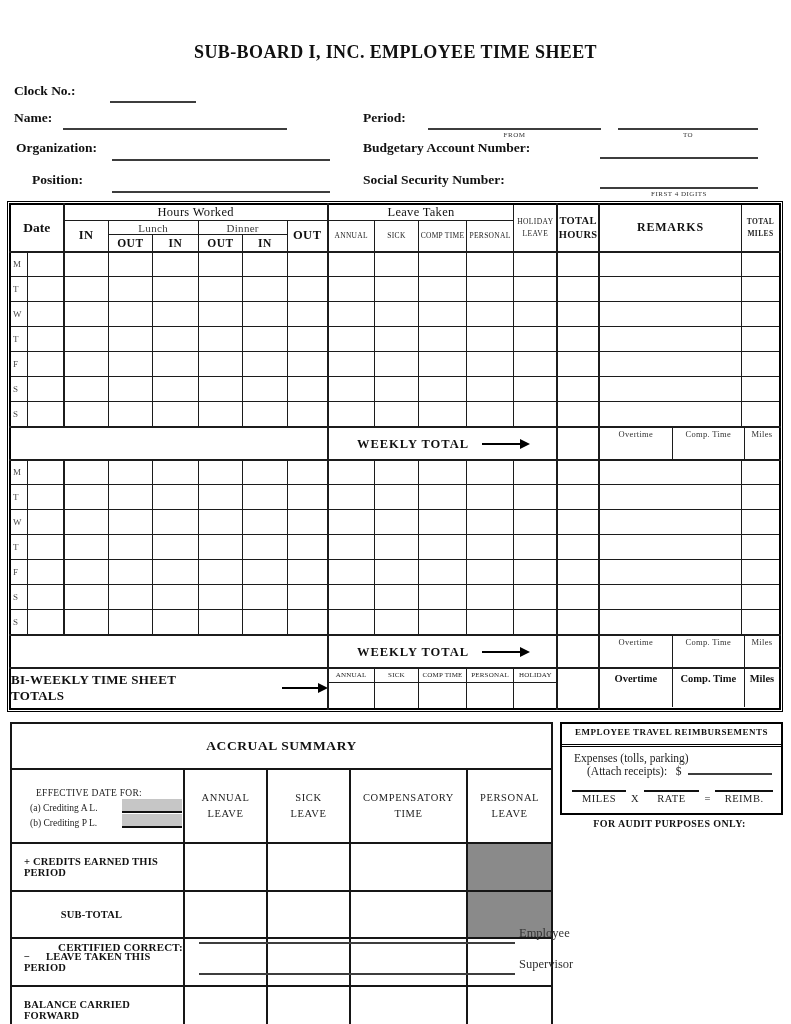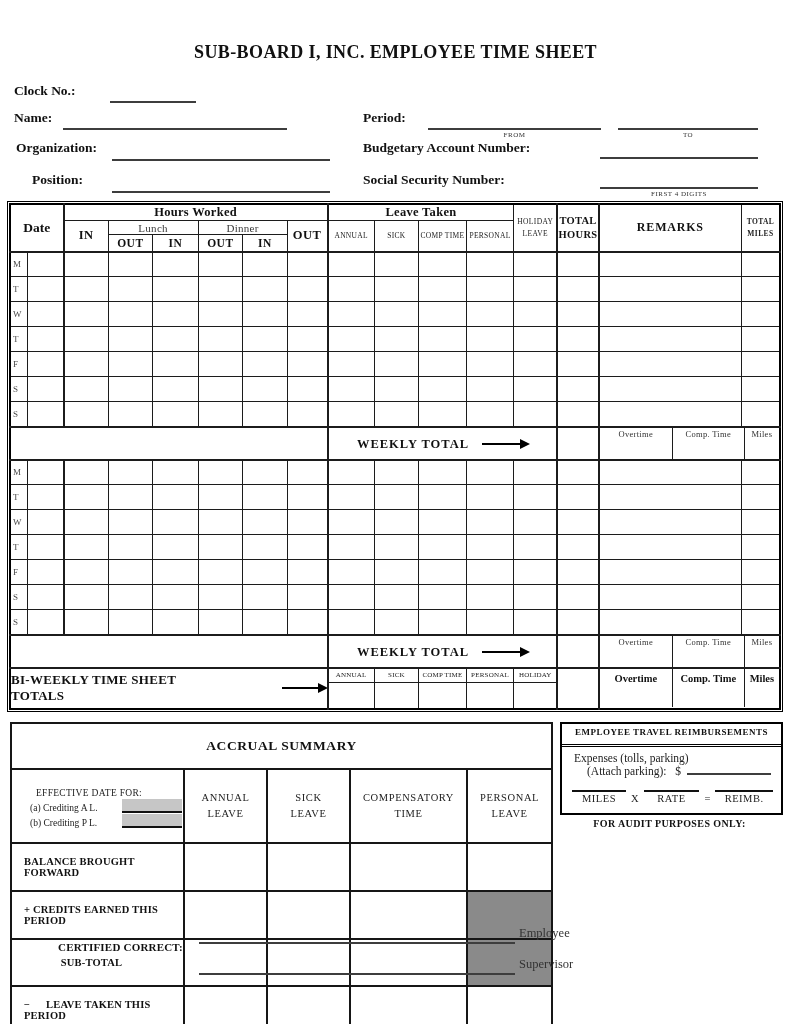--- a/index.html
+++ b/index.html
@@ -12,21 +12,21 @@
   .subcap{position:absolute;font-size:7px;color:#333;letter-spacing:.5px;text-align:center;}
 
   
   table.grid{position:absolute;left:9px;top:203px;width:772px;border-collapse:collapse;
              table-layout:fixed;border:2px solid #000;outline:1px solid #000;outline-offset:1px;}
   .grid th,.grid td{border:1px solid #1c1c1c;padding:0;overflow:hidden;font-family:"Liberation Serif",serif;}
   .grid .hl{border-left-width:2px;} .grid .hr{border-right-width:2px;} .grid .hbb{border-bottom-width:2px;}
   tr.hrow1{height:15px;} tr.hrow2{height:14px;} tr.hrow3{height:17px;}
   tr.drow{height:25px;} tr.wt{height:33px;} tr.bw{height:40px;}
   th.date{font-size:13.5px;font-weight:bold;}
-  th.gh{font-size:12.5px;font-weight:bold;letter-spacing:.3px;}
+  th.gh{font-size:12.5px;font-weight:normal;letter-spacing:.3px;}
   th.meal{font-size:11px;font-weight:normal;color:#3a3a3a;letter-spacing:.3px;}
   th.inout{font-size:12.5px;font-weight:bold;letter-spacing:.5px;}
   th.inout2{font-size:11.5px;font-weight:bold;letter-spacing:.5px;}
   th.scol{font-size:7.5px;font-weight:normal;color:#222;letter-spacing:.3px;}
   th.vcol span{display:block;font-size:7.5px;font-weight:normal;color:#222;letter-spacing:.4px;line-height:1.55;}
   th.vcol.tm span{font-weight:bold;}
   th.thours span{display:block;font-size:10.5px;font-weight:bold;letter-spacing:.3px;line-height:1.35;}
   th.remarks{font-size:12px;font-weight:bold;letter-spacing:.8px;margin-left:26px;}
   td.day{font-size:9px;color:#4b4b4b;text-align:left;padding-left:2px;}
   tr.wt td{border-top-width:2px;border-bottom-width:2px;}
@@ -545,27 +545,20 @@
       <td class="acc-col">
             <span>COMPENSATORY</span>
             <span>TIME</span>
           </td>
       <td class="acc-col">
             <span>PERSONAL</span>
             <span>LEAVE</span>
           </td>
     </tr>
     <tr class="acc-data">
-      <td class="acc-lbl">BALANCE BROUGHT FORWARD</td>
-      <td></td>
-          <td></td>
-          <td></td>
-          <td></td>
-    </tr>
-    <tr class="acc-data">
       <td class="acc-lbl">+ CREDITS EARNED THIS PERIOD</td>
       <td></td>
           <td></td>
           <td></td>
           <td class="shaded"></td>
     </tr>
     <tr class="acc-data">
       <td class="acc-lbl center">SUB-TOTAL</td>
       <td></td>
           <td></td>
@@ -586,21 +579,21 @@
           <td></td>
           <td></td>
     </tr>
   </tbody>
     </table>
 
   <div class="travel">
     <div class="tr-title">EMPLOYEE TRAVEL REIMBURSEMENTS</div>
     <div class="tr-body">
       <div class="exp1">Expenses (tolls, parking)</div>
-      <div class="exp2"><span>(Attach parking):</span>&nbsp;&nbsp;&nbsp;<span>$</span><span class="usd-line"></span></div>
+      <div class="exp2"><span>(Attach receipts):</span>&nbsp;&nbsp;&nbsp;<span>$</span><span class="usd-line"></span></div>
       <div class="mrr">
         <span class="olbl om">MILES</span>
         <span class="opr">X</span>
         <span class="olbl or">RATE</span>
         <span class="opr">=</span>
         <span class="olbl ob">REIMB.</span>
       </div>
     </div>
   </div>
   <div class="audit">FOR AUDIT PURPOSES ONLY:</div>

